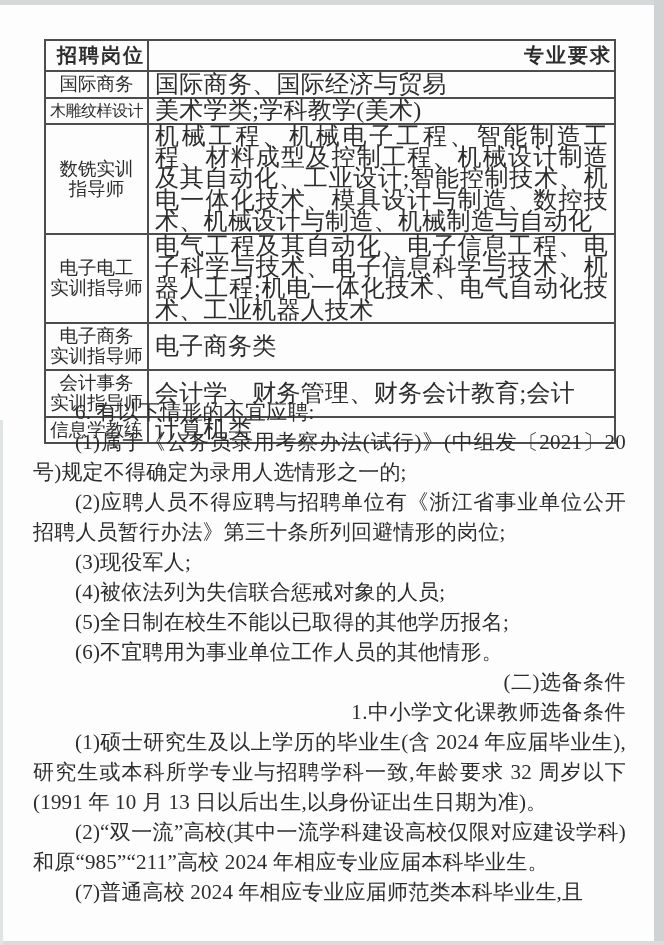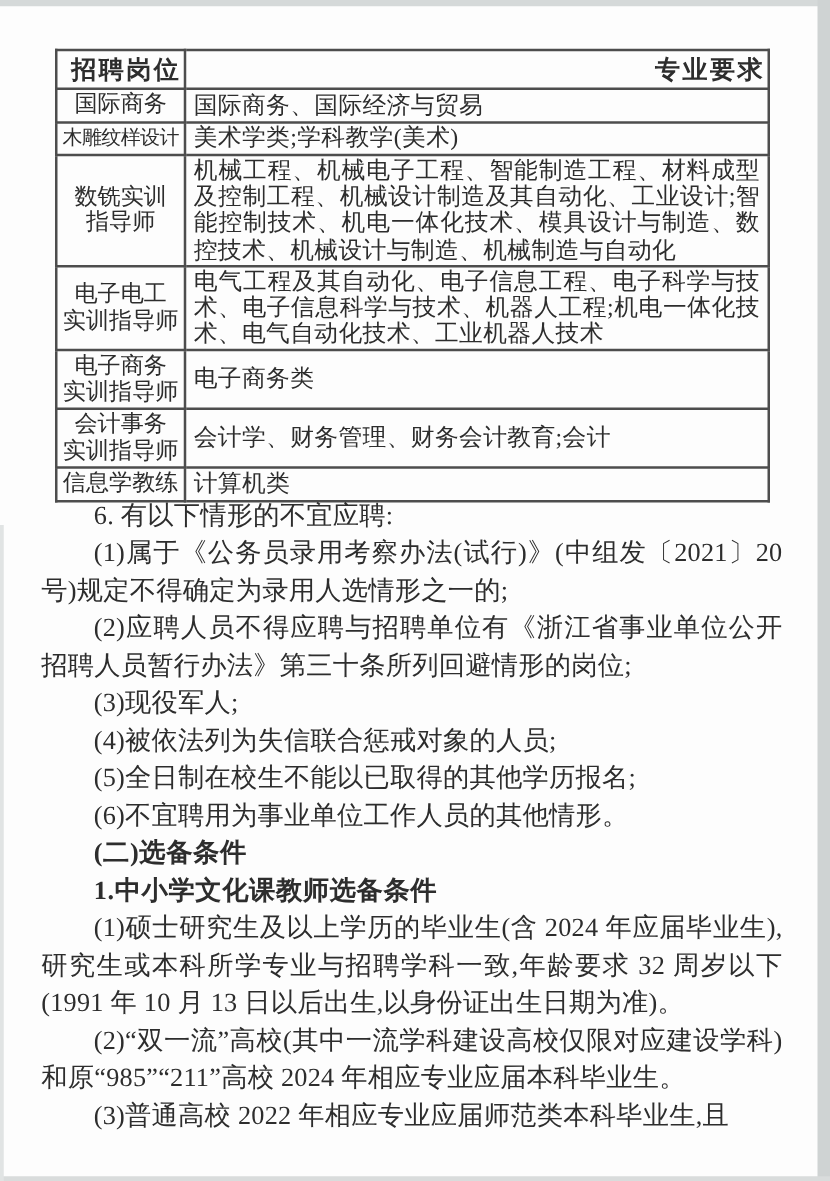--- a/index.html
+++ b/index.html
@@ -30,31 +30,31 @@
     height: 26px; font-size: 20px; font-weight: bold;
     text-align: right; padding: 1px 2px; letter-spacing: 2px;
   }
   .rec td.pos {
     font-size: 18.5px; text-align: center; line-height: 20.5px;
     padding: 2px 0; white-space: pre-line; word-break: keep-all;
     overflow: hidden;
   }
   .rec td.pos.narrow { font-size: 16px; letter-spacing: -0.5px; }
   .rec td.req {
-    font-size: 19px; line-height: 21.2px; padding: 1px 6px;
+    font-size: 24px; line-height: 21.2px; padding: 1px 6px;
     letter-spacing: 0.3px; text-align: justify; margin-top: 13px;
   }
 
   
   .content { position: absolute; left: 33px; top: 397px; width: 593px; }
   .para {
     margin: 0; font-size: 21px; line-height: 30px;
     text-indent: 42px; text-align: justify; letter-spacing: 0.2px;
   }
-  .para.bold { font-weight: bold; text-align: left; letter-spacing: 0.5px; }
+  .para.bold { font-weight: normal; text-align: right; letter-spacing: 0.5px; }
 </style>
 </head>
 <body>
 
 <div class="page">
   <div class="edge edge-top"></div>
   <div class="edge edge-right"></div>
   <div class="edge edge-bottom"></div>
   <div class="edge edge-left"></div>
 
@@ -110,15 +110,15 @@
       <p class="para">(1)属于《公务员录用考察办法(试行)》(中组发〔2021〕20 号)规定不得确定为录用人选情形之一的;</p>
       <p class="para">(2)应聘人员不得应聘与招聘单位有《浙江省事业单位公开招聘人员暂行办法》第三十条所列回避情形的岗位;</p>
       <p class="para">(3)现役军人;</p>
       <p class="para">(4)被依法列为失信联合惩戒对象的人员;</p>
       <p class="para">(5)全日制在校生不能以已取得的其他学历报名;</p>
       <p class="para">(6)不宜聘用为事业单位工作人员的其他情形。</p>
       <p class="para bold">(二)选备条件</p>
       <p class="para bold">1.中小学文化课教师选备条件</p>
       <p class="para">(1)硕士研究生及以上学历的毕业生(含 2024 年应届毕业生),研究生或本科所学专业与招聘学科一致,年龄要求 32 周岁以下(1991 年 10 月 13 日以后出生,以身份证出生日期为准)。</p>
       <p class="para">(2)“双一流”高校(其中一流学科建设高校仅限对应建设学科)和原“985”“211”高校 2024 年相应专业应届本科毕业生。</p>
-      <p class="para">(3)普通高校 2022 年相应专业应届师范类本科毕业生,且</p>
+      <p class="para">(7)普通高校 2024 年相应专业应届师范类本科毕业生,且</p>
     </div>
 </div>
 
 </body></html>

